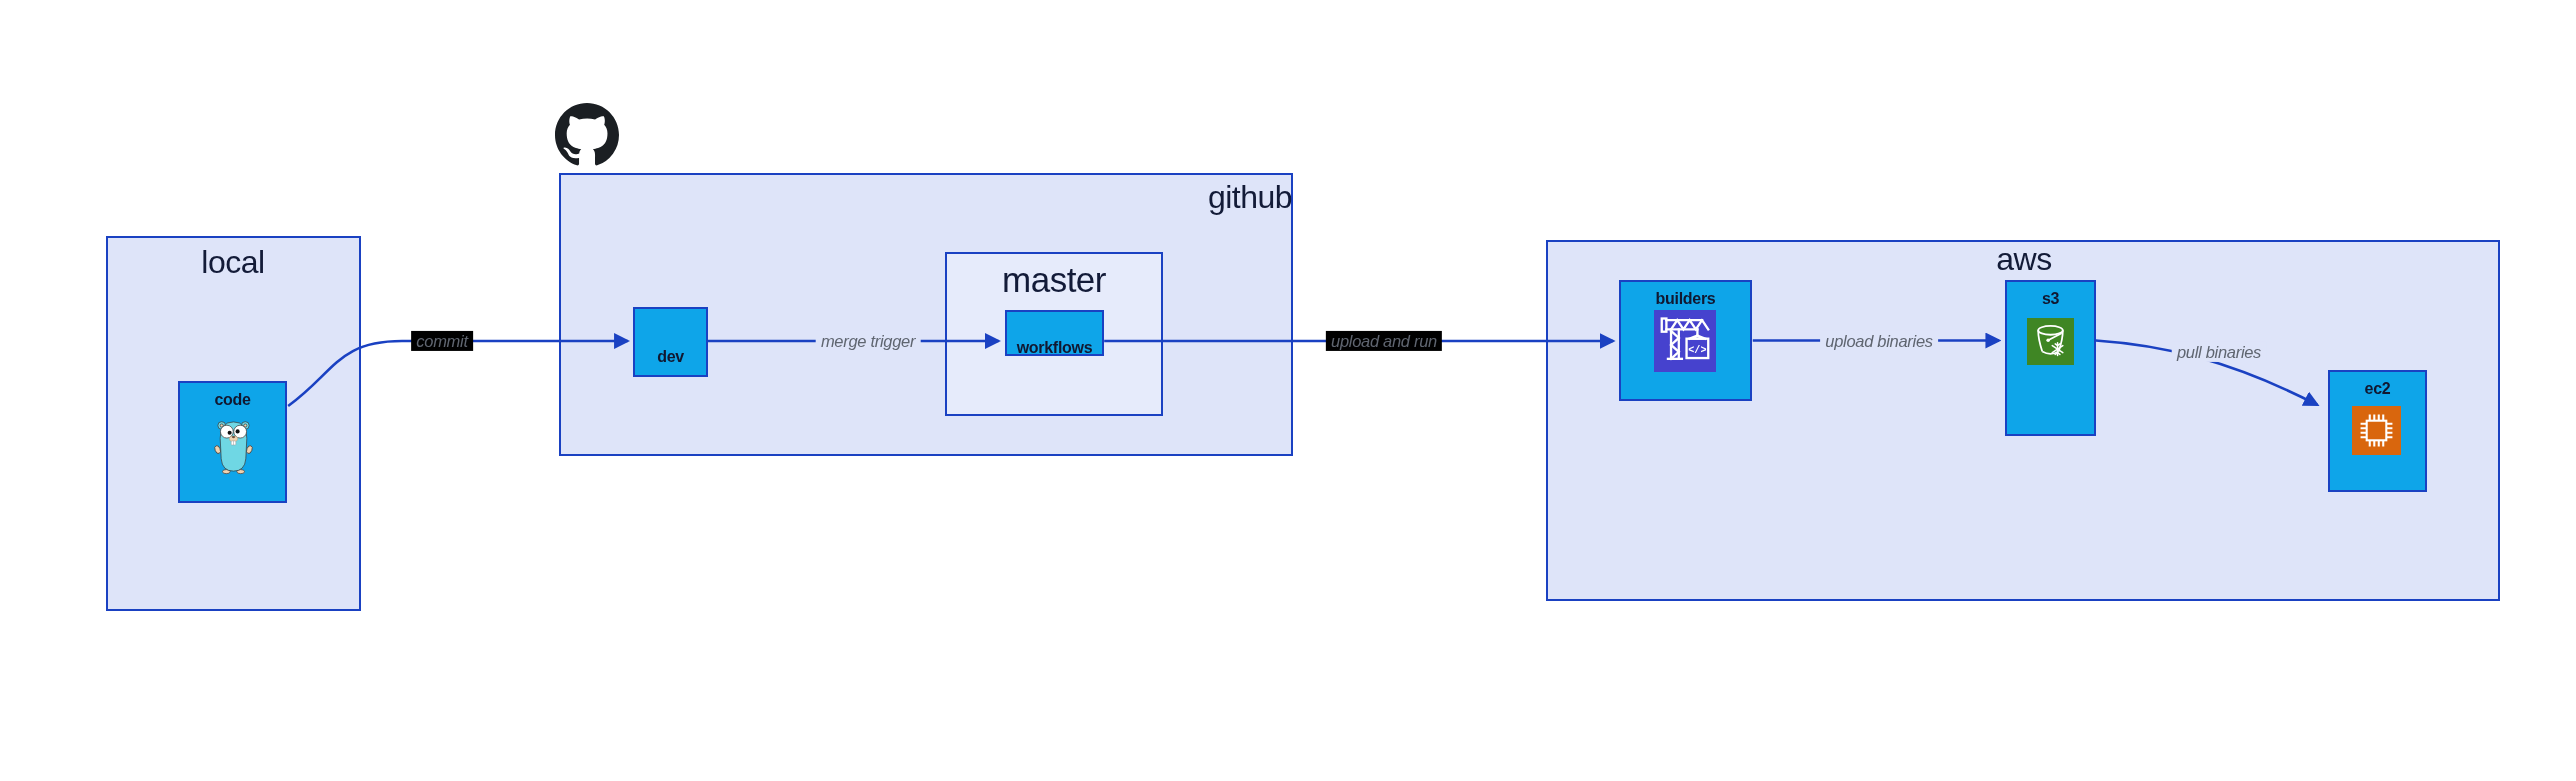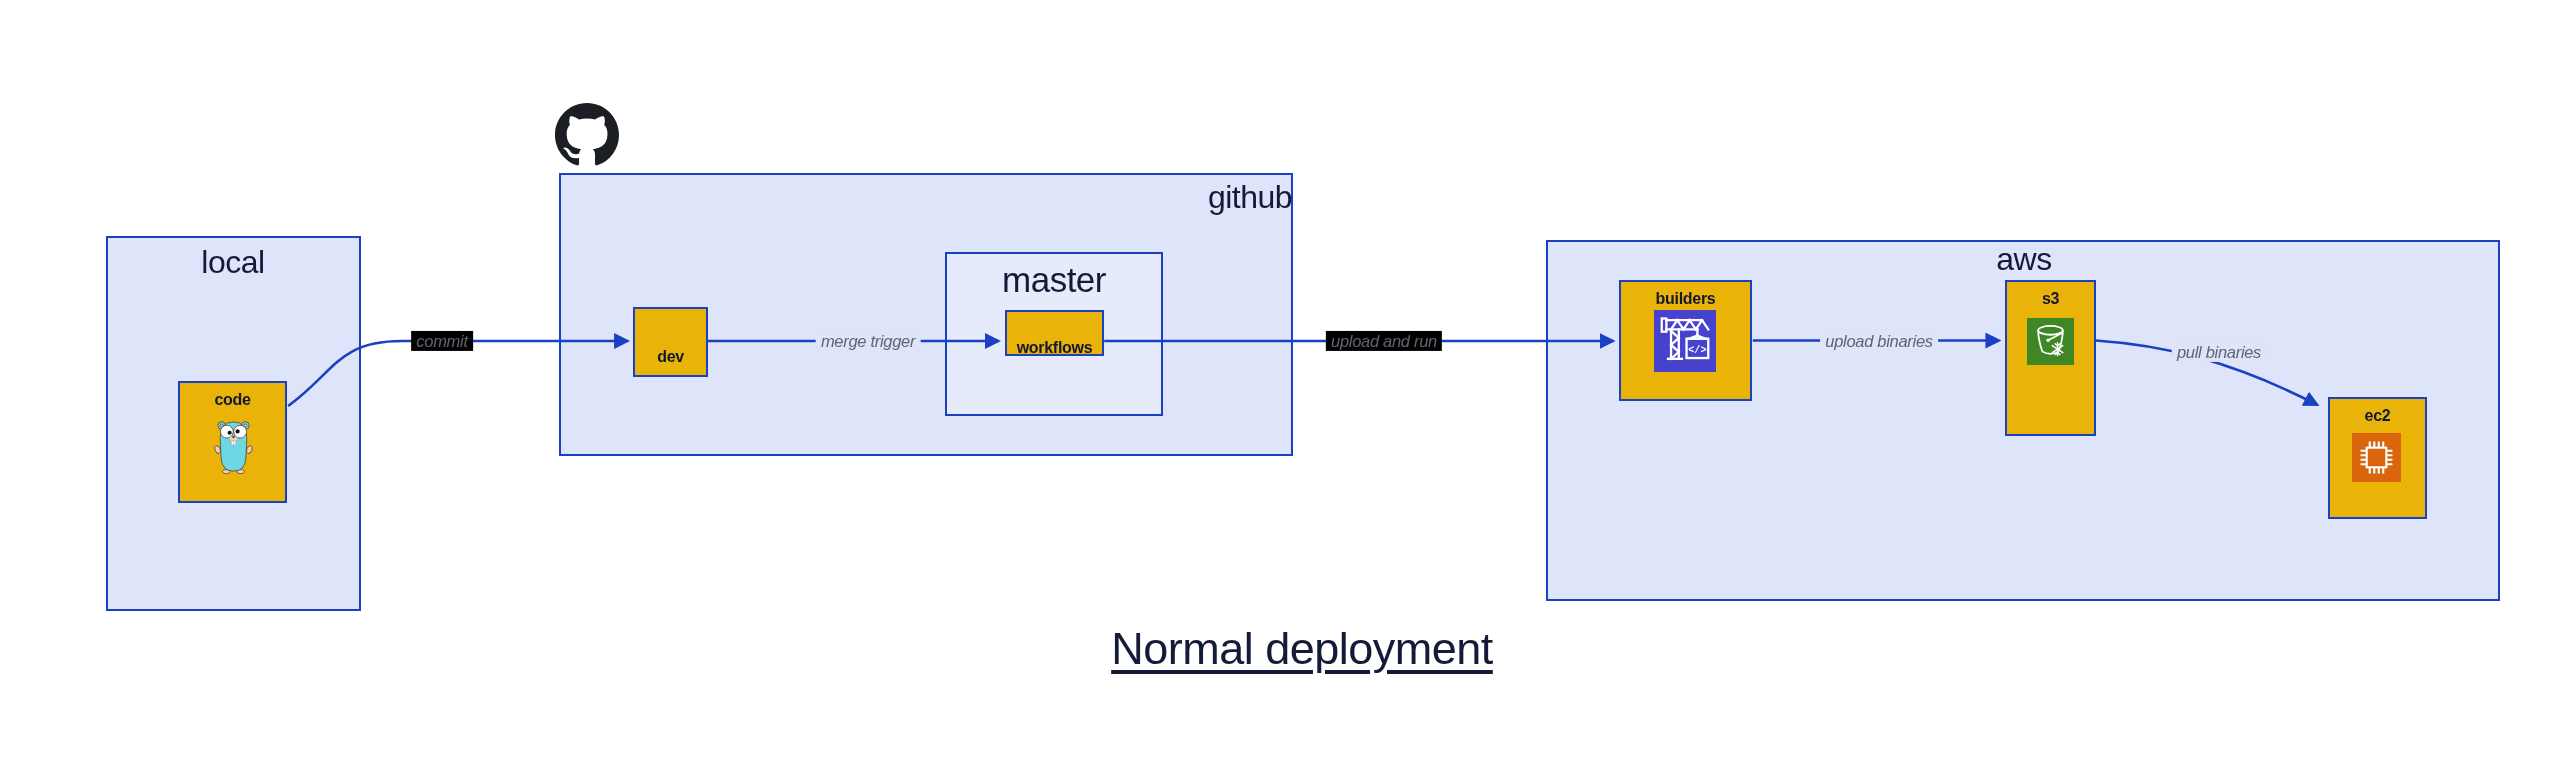--- a/index.html
+++ b/index.html
@@ -14,21 +14,21 @@
   .container-box.nested{background:#e6ebfb;}
   .container-label{
     position:absolute;transform:translate(-50%,-50%);font-size:32px;line-height:1;
     color:#131b38;white-space:nowrap;z-index:4;letter-spacing:-0.5px;margin-top:48px;
   }
   .container-label.small{font-size:35px;}
   
   #edge-layer{position:absolute;left:0;top:0;z-index:2;}
   
   .node{
-    position:absolute;background:#eab308;border:2.6px solid #1a41c2;box-sizing:border-box;z-index:3;
+    position:absolute;background:#0ea5e9;border:2.6px solid #1a41c2;box-sizing:border-box;z-index:3;
   }
   .node-label{
     position:absolute;left:0;right:0;top:8.2px;text-align:center;
     font-size:16px;font-weight:bold;color:#111831;line-height:1.1;letter-spacing:-0.3px;
   }
   .node-label.centered{top:50%;transform:translateY(-50%);margin-top:15px;}
   .node-icon{position:absolute;z-index:3;}
   
   .edge-label{
     position:absolute;transform:translate(-50%,-50%);z-index:4;
@@ -154,36 +154,35 @@
       <g stroke="#ffffff" stroke-width="2.6" fill="none" stroke-linecap="round">
         <path d="M52 42 V 64"></path>
         <path d="M43 47 L 61 59"></path>
         <path d="M61 47 L 43 59"></path>
         <path d="M48 44 L 52 47 L 56 44"></path>
         <path d="M48 62 L 52 59 L 56 62"></path>
       </g>
     </svg>
   </div>
 
-  <div class="node" style="left:2328px;top:397px;width:99px;height:122px;padding-left:37px;">
+  <div class="node" style="left:2328px;top:370px;width:99px;height:122px;padding-left:37px;">
     <div class="node-label">ec2</div>
     <svg class="node-icon" style="left:22px;top:34px;" width="49" height="49" viewBox="0 0 80 80">
       <rect x="0" y="0" width="80" height="80" fill="#d9660d"></rect>
       <g stroke="#ffffff" stroke-width="3.4" fill="none">
         <rect x="24" y="24" width="32" height="32"></rect>
         <path d="M29 14 V 24 M36.4 14 V 24 M43.7 14 V 24 M51 14 V 24"></path>
         <path d="M29 56 V 66 M36.4 56 V 66 M43.7 56 V 66 M51 56 V 66"></path>
         <path d="M14 29 H 24 M14 36.4 H 24 M14 43.7 H 24 M14 51 H 24"></path>
         <path d="M56 29 H 66 M56 36.4 H 66 M56 43.7 H 66 M56 51 H 66"></path>
       </g>
     </svg>
   </div>
 
   <div class="edge-label bg-white" style="left:442px;top:341px;">commit</div>
   <div class="edge-label bg-fill" style="left:868px;top:341px;">merge trigger</div>
   <div class="edge-label bg-white" style="left:1384px;top:341px;">upload and run</div>
   <div class="edge-label bg-fill" style="left:1879px;top:341px;">upload binaries</div>
   <div class="edge-label bg-fill" style="left:2219px;top:352px;">pull binaries</div>
 
-  <div class="diagram-title" style="left:1302px;top:623px;">Normal deployment</div>
 
 </div>
 
 
 </body></html>

